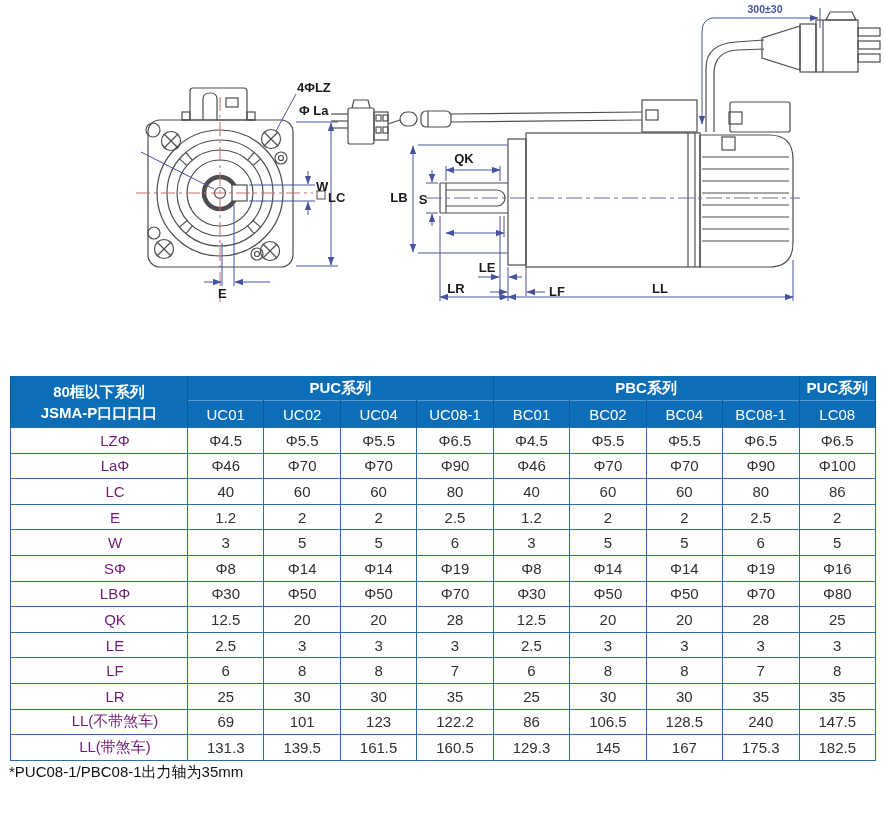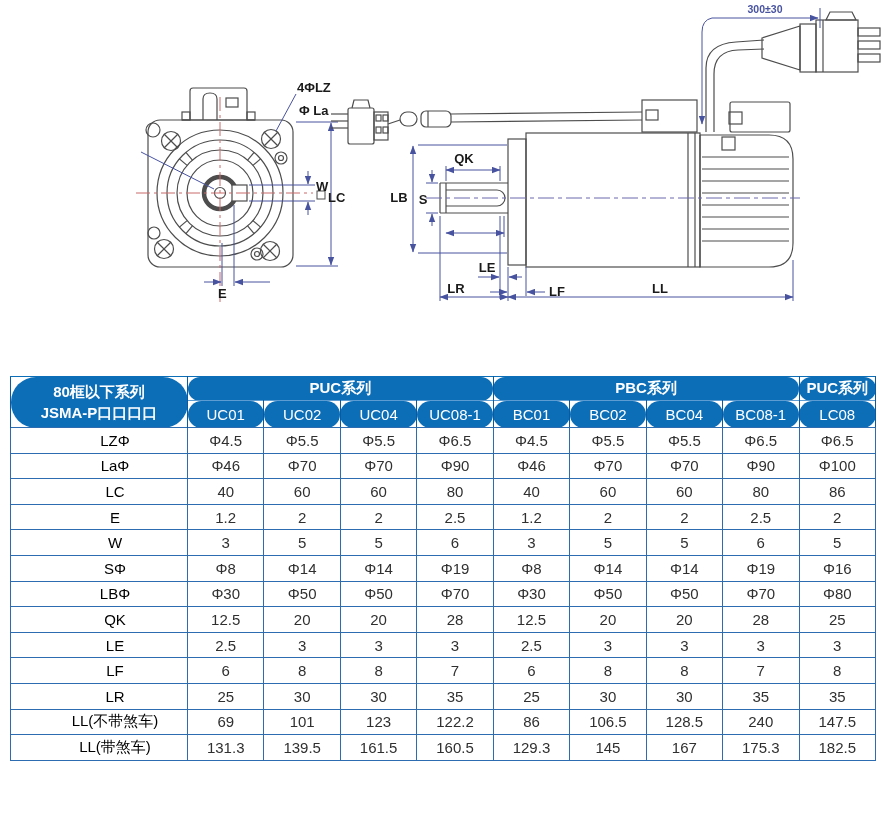--- a/index.html
+++ b/index.html
@@ -5,27 +5,27 @@
   html,body{margin:0;padding:0;background:#ffffff;}
   .page{position:relative;width:885px;height:813px;background:#fff;overflow:hidden;
         font-family:"Liberation Sans",sans-serif;}
   svg text{font-family:"Liberation Sans",sans-serif;}
 
   
   table.spec{position:absolute;left:10px;top:376px;width:866px;border-collapse:collapse;
              table-layout:fixed;font-family:"Liberation Sans",sans-serif;}
   table.spec th,table.spec td{padding:0;text-align:center;vertical-align:middle;}
   thead th{background:#0d6eb8;color:#ffffff;font-size:15px;font-weight:normal;
-           border-left:1px solid #0a5aa2;border-right:1px solid #0a5aa2;border-radius:25px;}
+           border-left:1px solid #0a5aa2;border-right:1px solid #0a5aa2;}
   tr.group-row th{height:23px;font-weight:bold;border-top:1px solid #0d6eb8;}
   tr.col-row th{height:26px;border-top:1px solid #5c9cd2;border-bottom:1px solid #2e6cb2;}
   th.corner{font-weight:bold;line-height:1.4;font-size:15px;}
   th.emph{font-weight:normal;}
   tbody td{height:24.6px;font-size:15px;color:#303030;border:1px solid #2e6cb2;background:#fff;}
-  tbody td.rowlabel{color:#000000;padding-left:32px;}
+  tbody td.rowlabel{color:#701a75;padding-left:32px;}
   
   .footnote{position:absolute;left:9px;color:#111;font-size:15px;line-height:20px;}
 </style>
 </head>
 <body>
 
 <div class="page">
 
   
   <svg width="885" height="362" viewBox="0 0 885 362">
@@ -421,14 +421,15 @@
           <td>129.3</td>
           <td>145</td>
           <td>167</td>
           <td>175.3</td>
           <td>182.5</td>
         </tr>
       </tbody>
   </table>
 
   
+  <div class="footnote" style="top:762px">*PUC08-1/PBC08-1出力轴为35mm</div>
 
 </div>
 
 </body></html>

